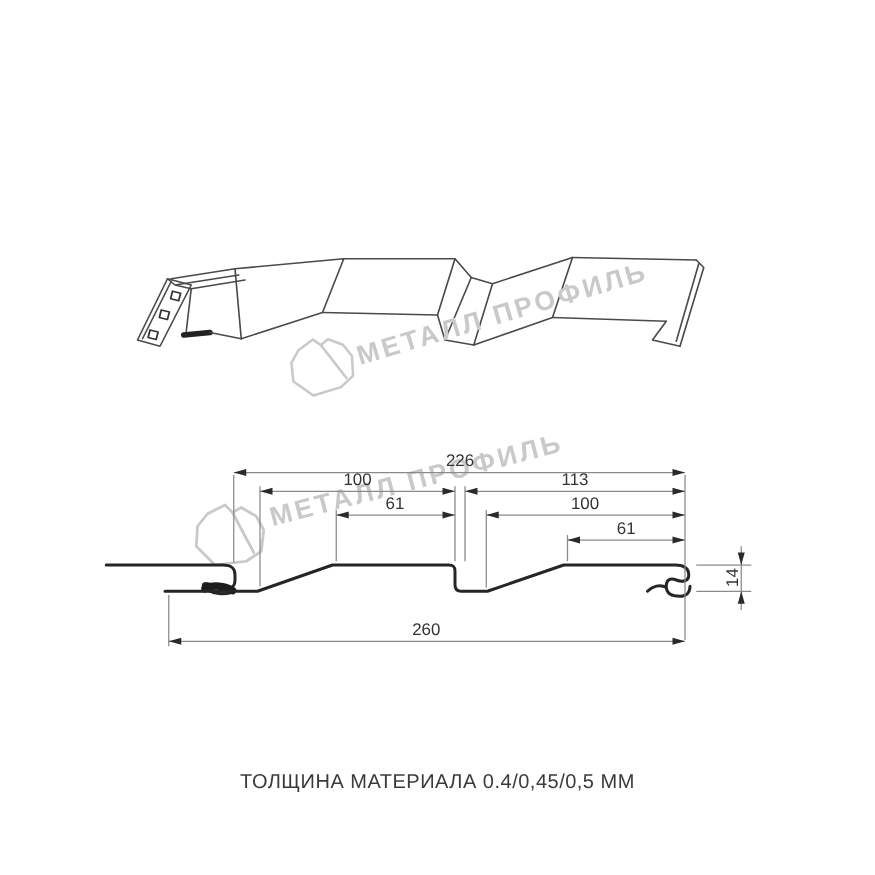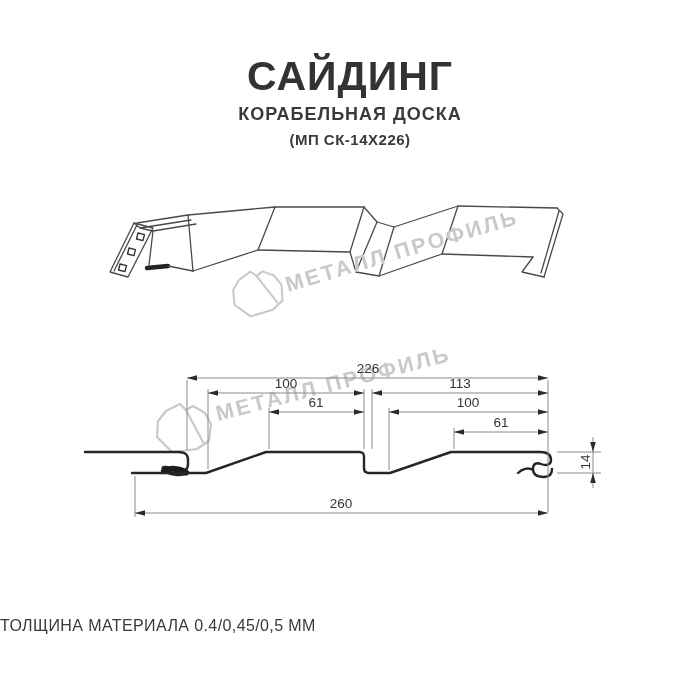--- a/index.html
+++ b/index.html
@@ -8,45 +8,40 @@
     width:700px;height:700px;
     background:#ffffff;
     font-family:"Liberation Sans", sans-serif;
     overflow:hidden;
     margin:0 auto;
   }
   .header{position:absolute;top:56px;left:0;width:700px;text-align:center;color:#333;}
   .title{font-size:41px;font-weight:700;letter-spacing:1px;line-height:1.0;color:#333;}
   .subtitle{font-size:18px;font-weight:700;letter-spacing:1px;margin-top:7px;color:#3a3a3a;}
   .model{font-size:15px;font-weight:700;letter-spacing:.5px;margin-top:6px;color:#3a3a3a;}
-  .footer{position:absolute;top:617px;left:0;width:700px;
+  .footer{position:absolute;top:617px;left:0;width:700px;text-align:center;
           font-size:16px;font-weight:500;letter-spacing:.4px;color:#3a3a3a;}
   svg.art{position:absolute;left:0;top:0;}
   .thin{stroke:#8a8a8a;stroke-width:1;fill:none;}
   .arrow{fill:#2a2a2a;stroke:none;}
   .dimtxt{fill:#333;font-size:13.5px;font-family:"Liberation Sans",sans-serif;}
   .prof{stroke:#262626;stroke-width:2.4;fill:none;stroke-linejoin:round;stroke-linecap:round;}
   .prof-heavy{stroke:#1c1c1c;stroke-width:6;fill:none;stroke-linecap:round;}
   .d3{stroke:#4a4a4a;stroke-width:1.3;fill:none;stroke-linejoin:round;stroke-linecap:round;}
   .d3h{stroke:#333;stroke-width:1.4;fill:none;stroke-linejoin:round;}
   .d3curl{stroke:#222;stroke-width:4.5;fill:none;stroke-linecap:round;}
   .wm{stroke:#c9c9c9;stroke-width:2.2;fill:none;stroke-linejoin:round;stroke-linecap:round;}
   .wmtxt{fill:#c9c9c9;font-weight:700;font-size:21.5px;letter-spacing:2.5px;
          font-family:"Liberation Sans",sans-serif;}
 </style>
 </head>
 <body>
 
 <div class="page">
 
-  <div class="header">
-    <div class="title">САЙДИНГ</div>
-    <div class="subtitle">КОРАБЕЛЬНАЯ ДОСКА</div>
-    <div class="model">(МП СК-14Х226)</div>
-  </div>
 
   <svg class="art" width="700" height="700" viewBox="0 0 700 700">
 
     <g>
 
       <path class="d3" d="M110,272 L134,223 L153,228 L128,277 Z"></path>
       <path class="d3" d="M114,271 L137,225"></path>
       <path class="d3h" d="M138,233 l6.5,1.6 l-1.6,6 l-6.4,-1.6 z"></path>
       <path class="d3h" d="M129,248 l6.5,1.6 l-1.6,6 l-6.4,-1.6 z"></path>
       <path class="d3h" d="M120,264 l6.5,1.6 l-1.6,6 l-6.4,-1.6 z"></path>

